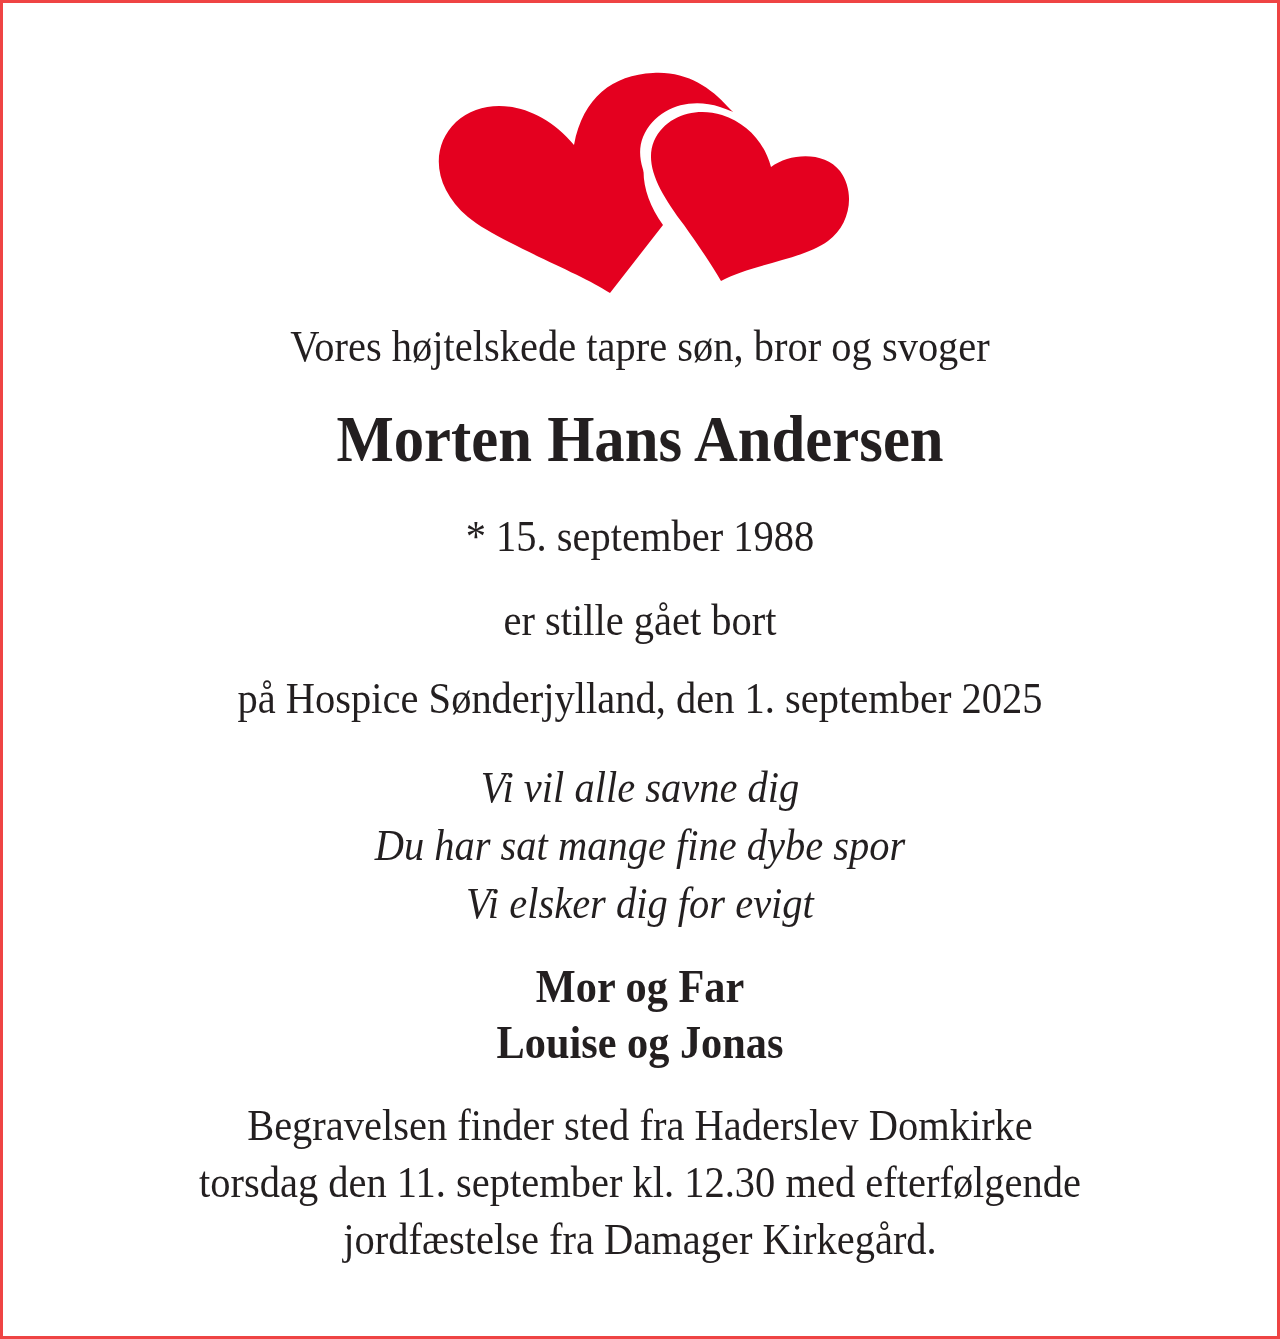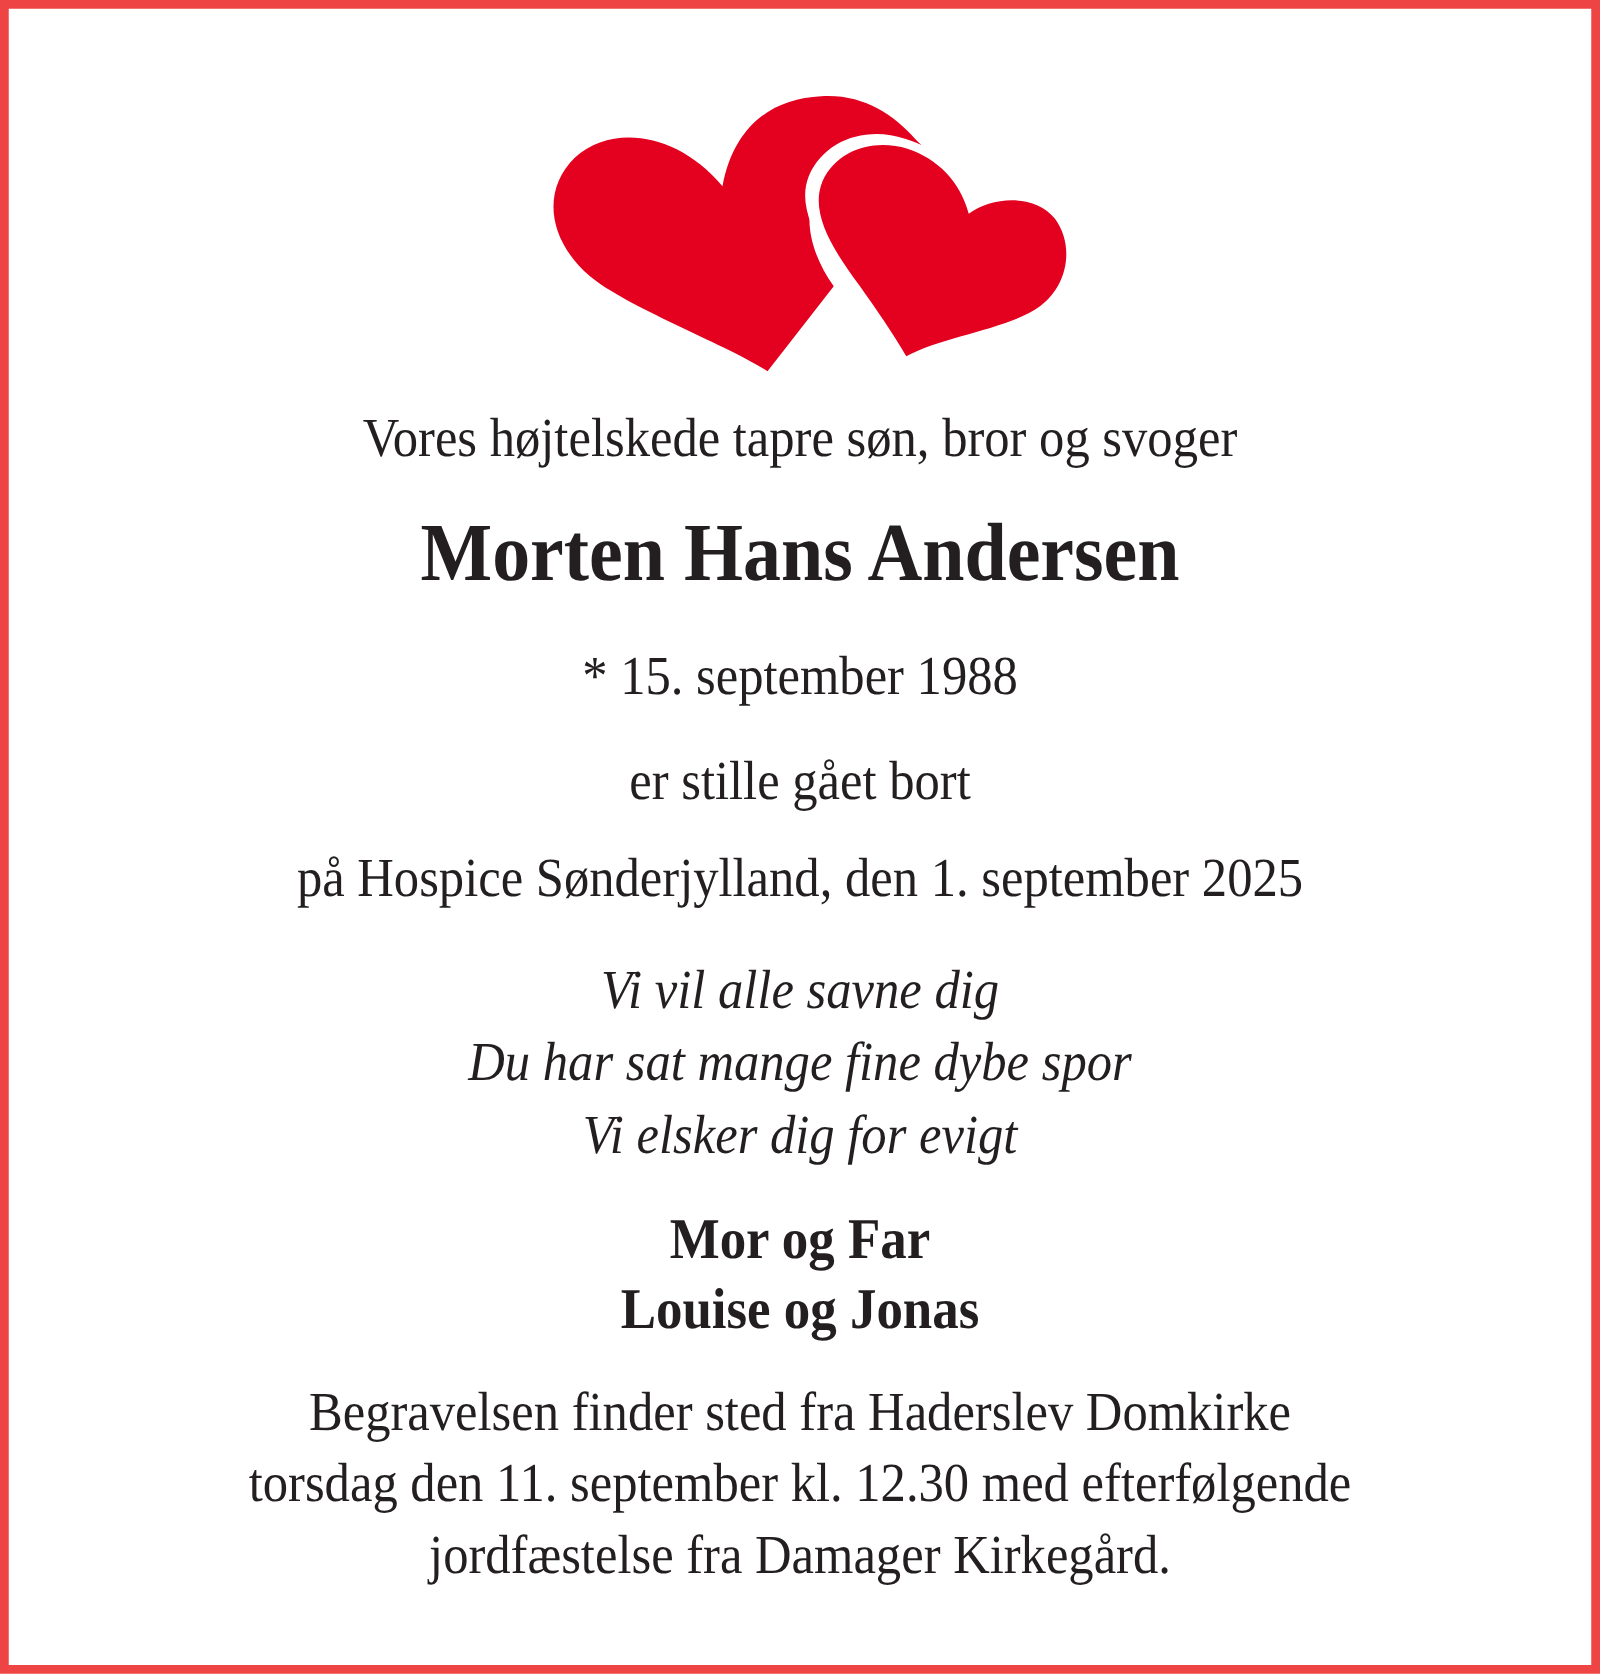--- a/index.html
+++ b/index.html
@@ -1,21 +1,21 @@
 <!DOCTYPE html>
 <html><head>
   <meta charset="utf-8">
   <style>
     html, body { margin: 0; padding: 0; background: #ffffff; }
     body { width: 1280px; height: 1339px; overflow: hidden; }
     .frame {
       position: absolute; left: 0; top: 0;
       width: 1280px; height: 1339px;
       box-sizing: border-box;
-      border: 7px solid #ef4444;
+      border: 3px solid #ef4444;
       background: #ffffff;
       font-family: "Liberation Serif", "DejaVu Serif", serif;
       color: #231f20;
       text-align: center;
     }
     .hearts { position: absolute; left: 425px; top: 64px; width: 430px; height: 228px; }
     .line { position: absolute; left: 0; right: 0; white-space: nowrap; }
     .intro { top: 318px; font-size: 44px; transform: scaleX(0.92); }
     .name { top: 398px; font-size: 66px; font-weight: bold; transform: scaleX(0.92); }
     .born { top: 508px; font-size: 44px; transform: scaleX(0.92); }

